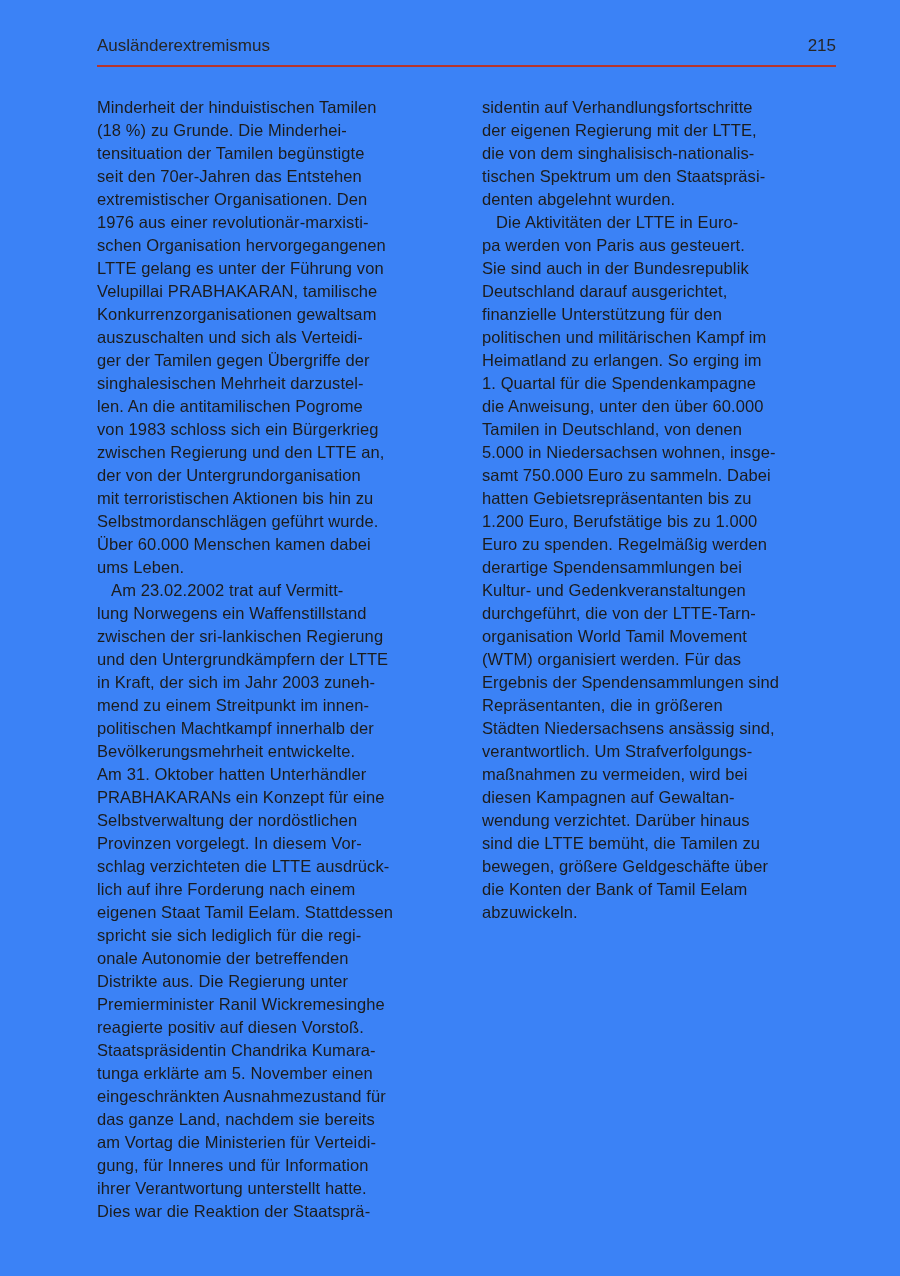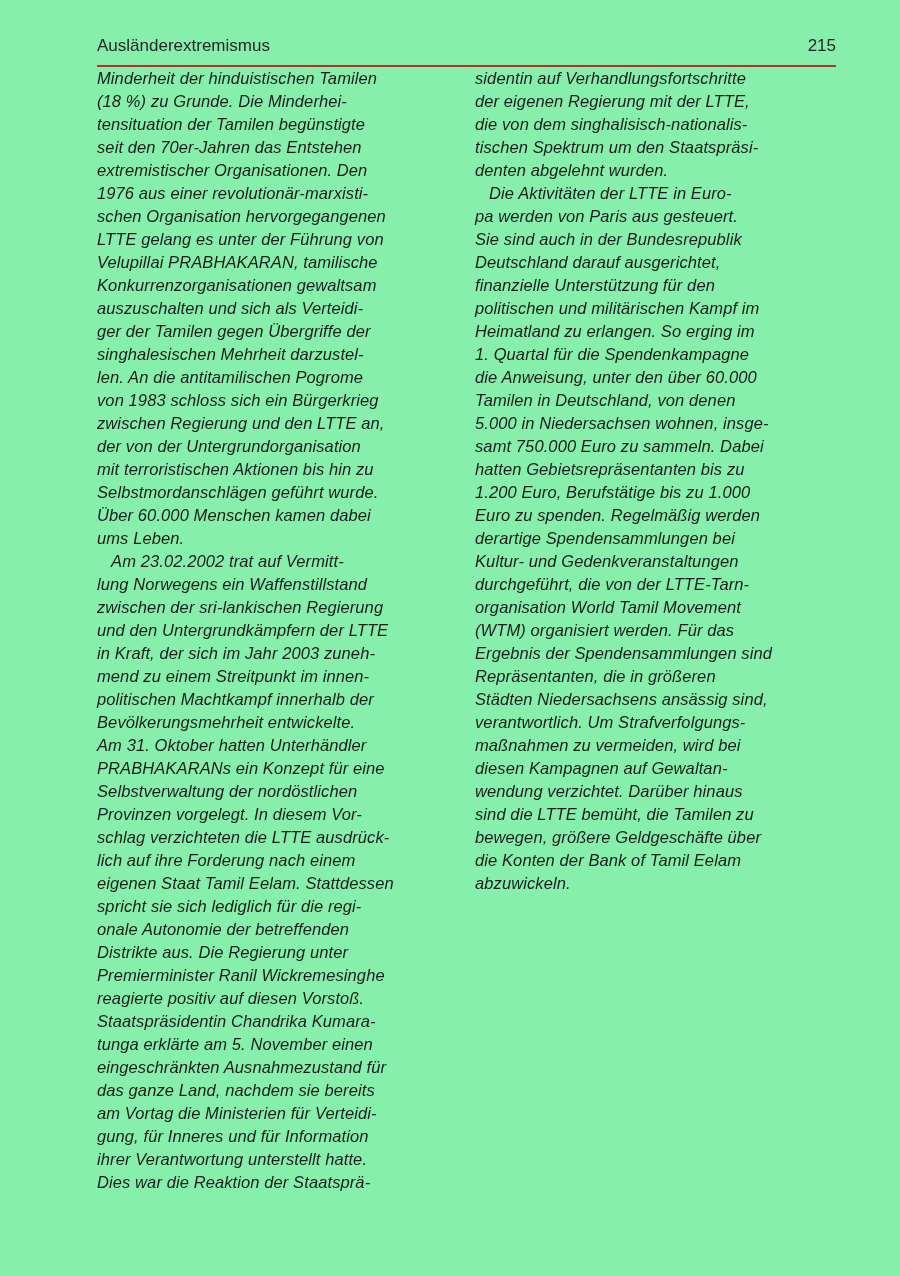--- a/index.html
+++ b/index.html
@@ -12,41 +12,41 @@
       height: 1276px;
       font-family: "Liberation Sans", "DejaVu Sans", sans-serif;
       color: #1c1c1c;
       overflow: hidden;
     }
     .page {
       box-sizing: border-box;
       width: 900px;
       height: 1276px;
       padding: 36px 64px 0 97px;
-      background: #86efac;
+      background: #3b82f6;
     }
     .header-row {
       display: flex;
       justify-content: space-between;
       align-items: baseline;
       font-size: 17px;
       line-height: 20px;
       color: #262626;
       padding-bottom: 9px;
     }
     .header-rule {
       height: 2px;
       width: 100%;
       background: var(--accent, #b5352d);
       border: none;
     }
     .columns {
       display: flex;
-      gap: 25px;
-      font-style: italic;
+      gap: 32px;
+      margin-top: 29px;
     }
     .col {
       width: 353px;
       flex: 0 0 353px;
       font-size: 16.5px;
       line-height: 23px;
       letter-spacing: 0.1px;
       white-space: pre-wrap;
       color: #1c1c1c;
       text-align: left;

